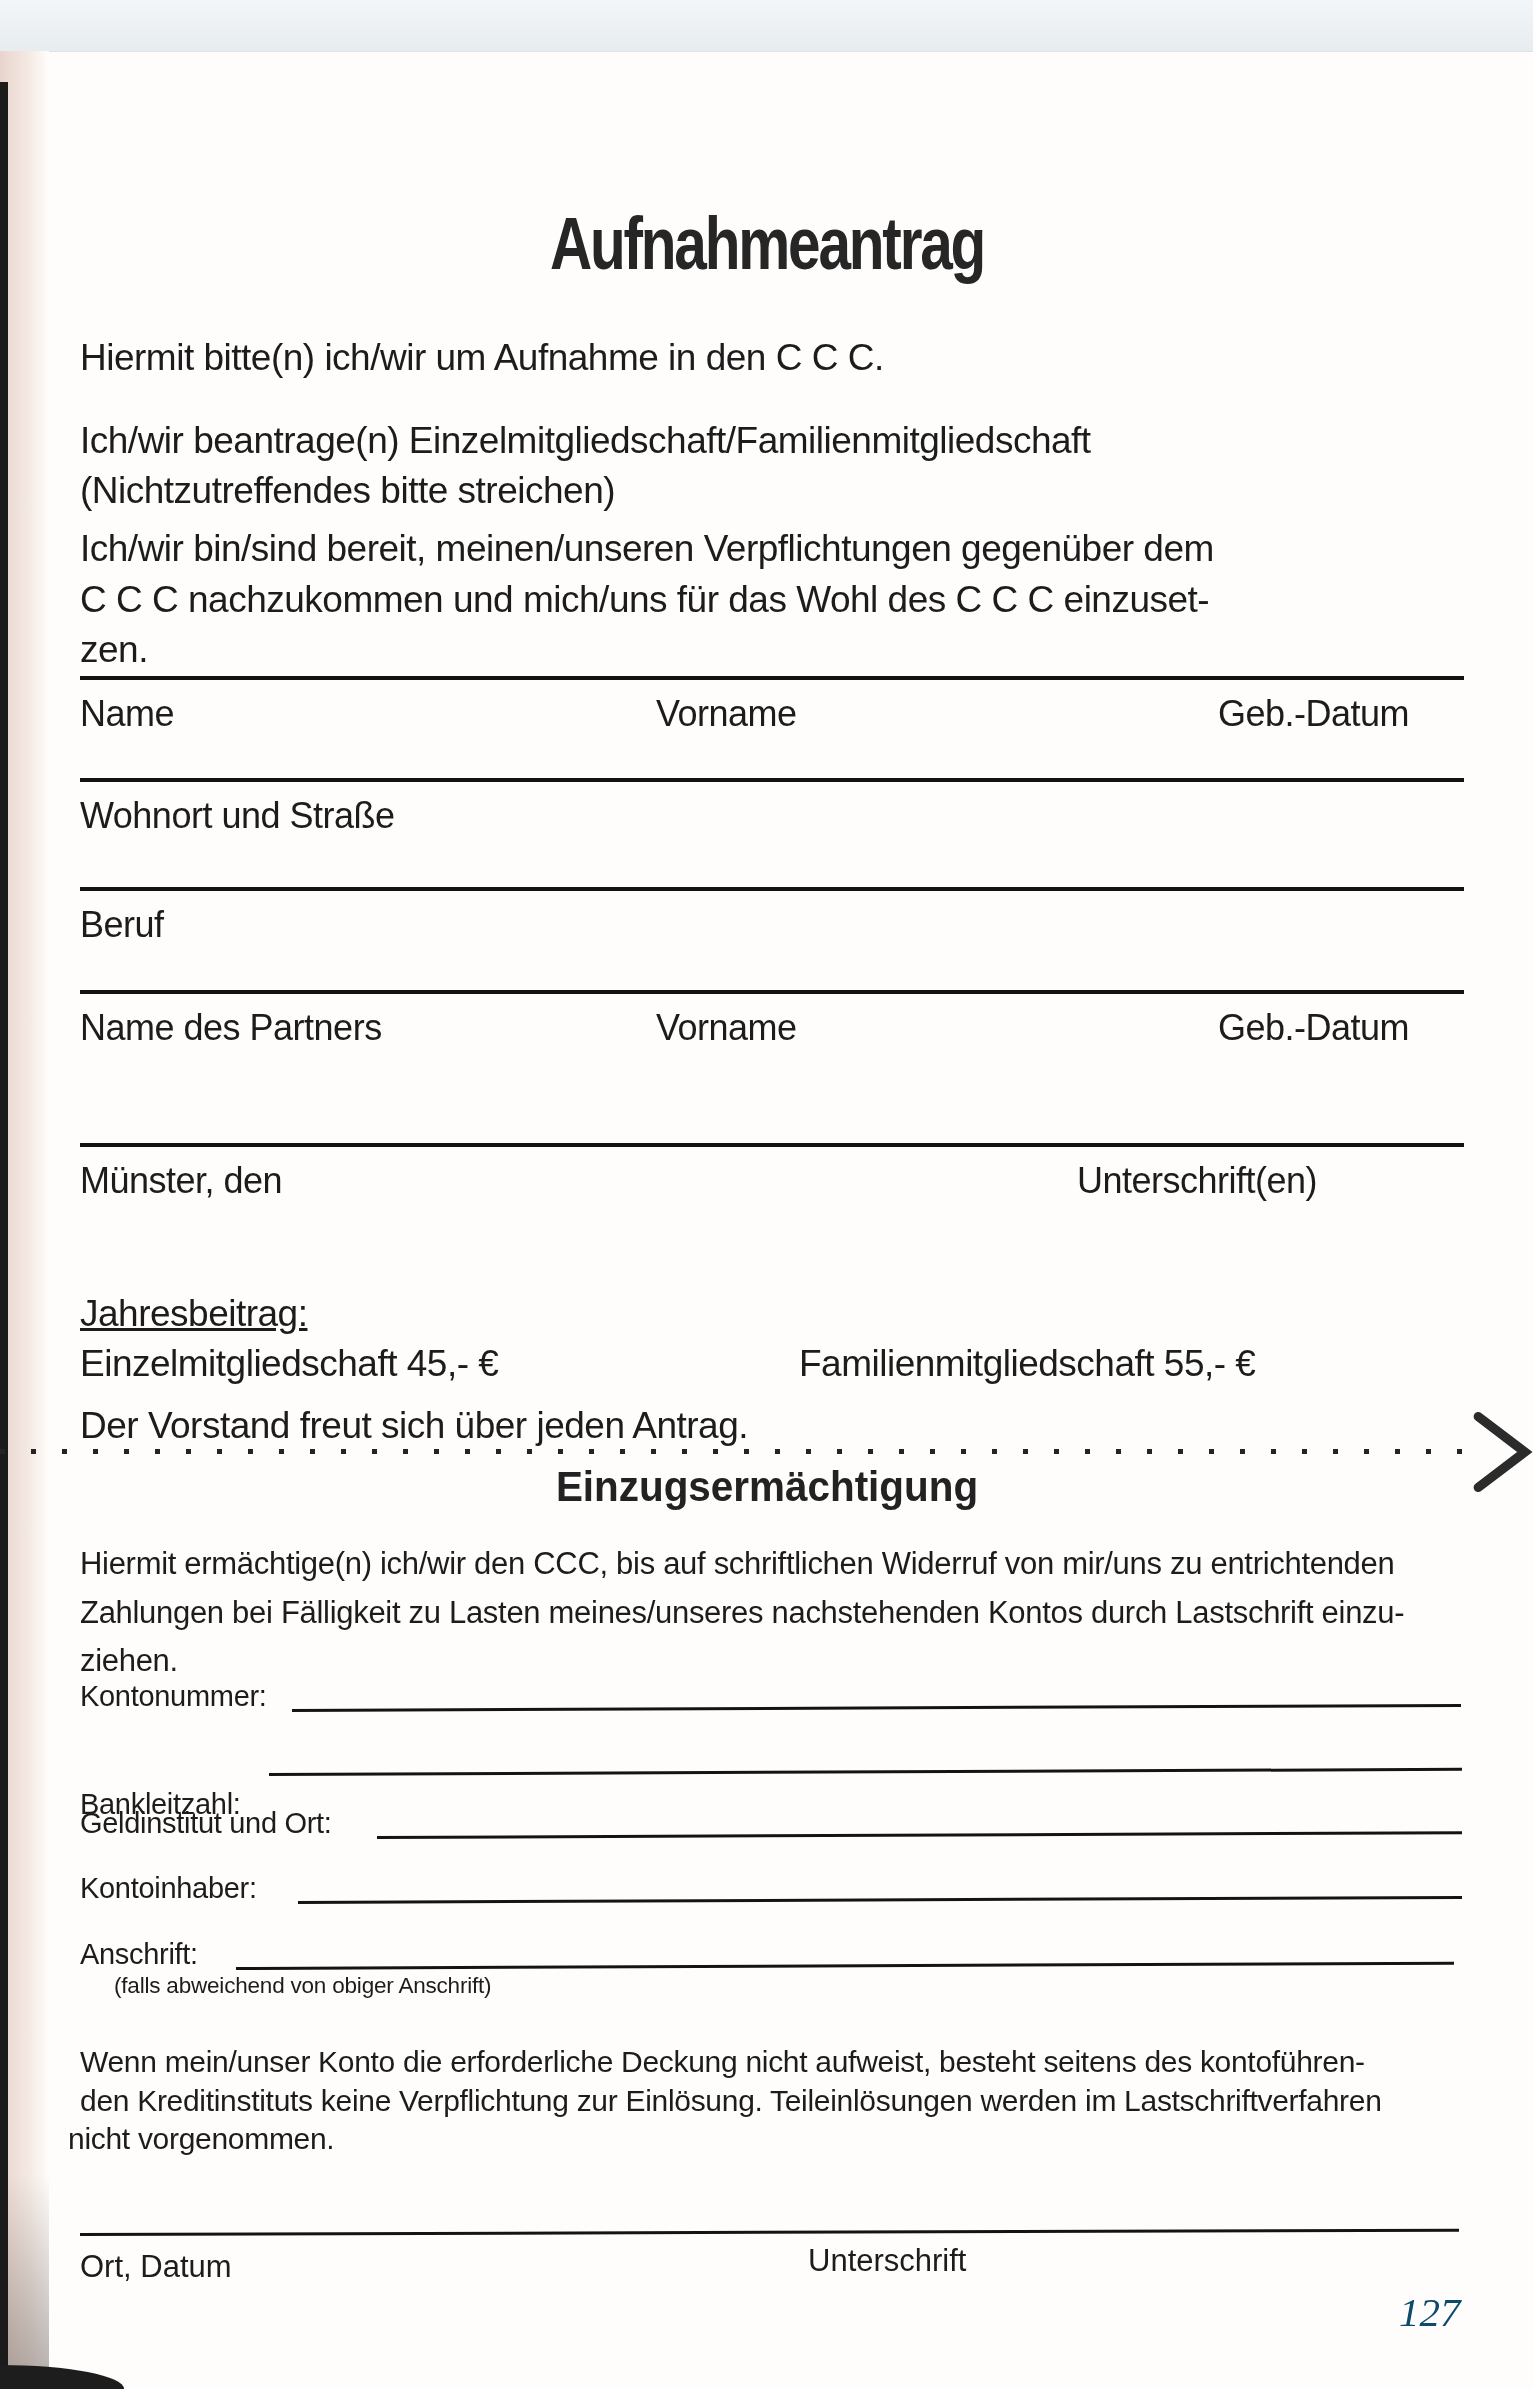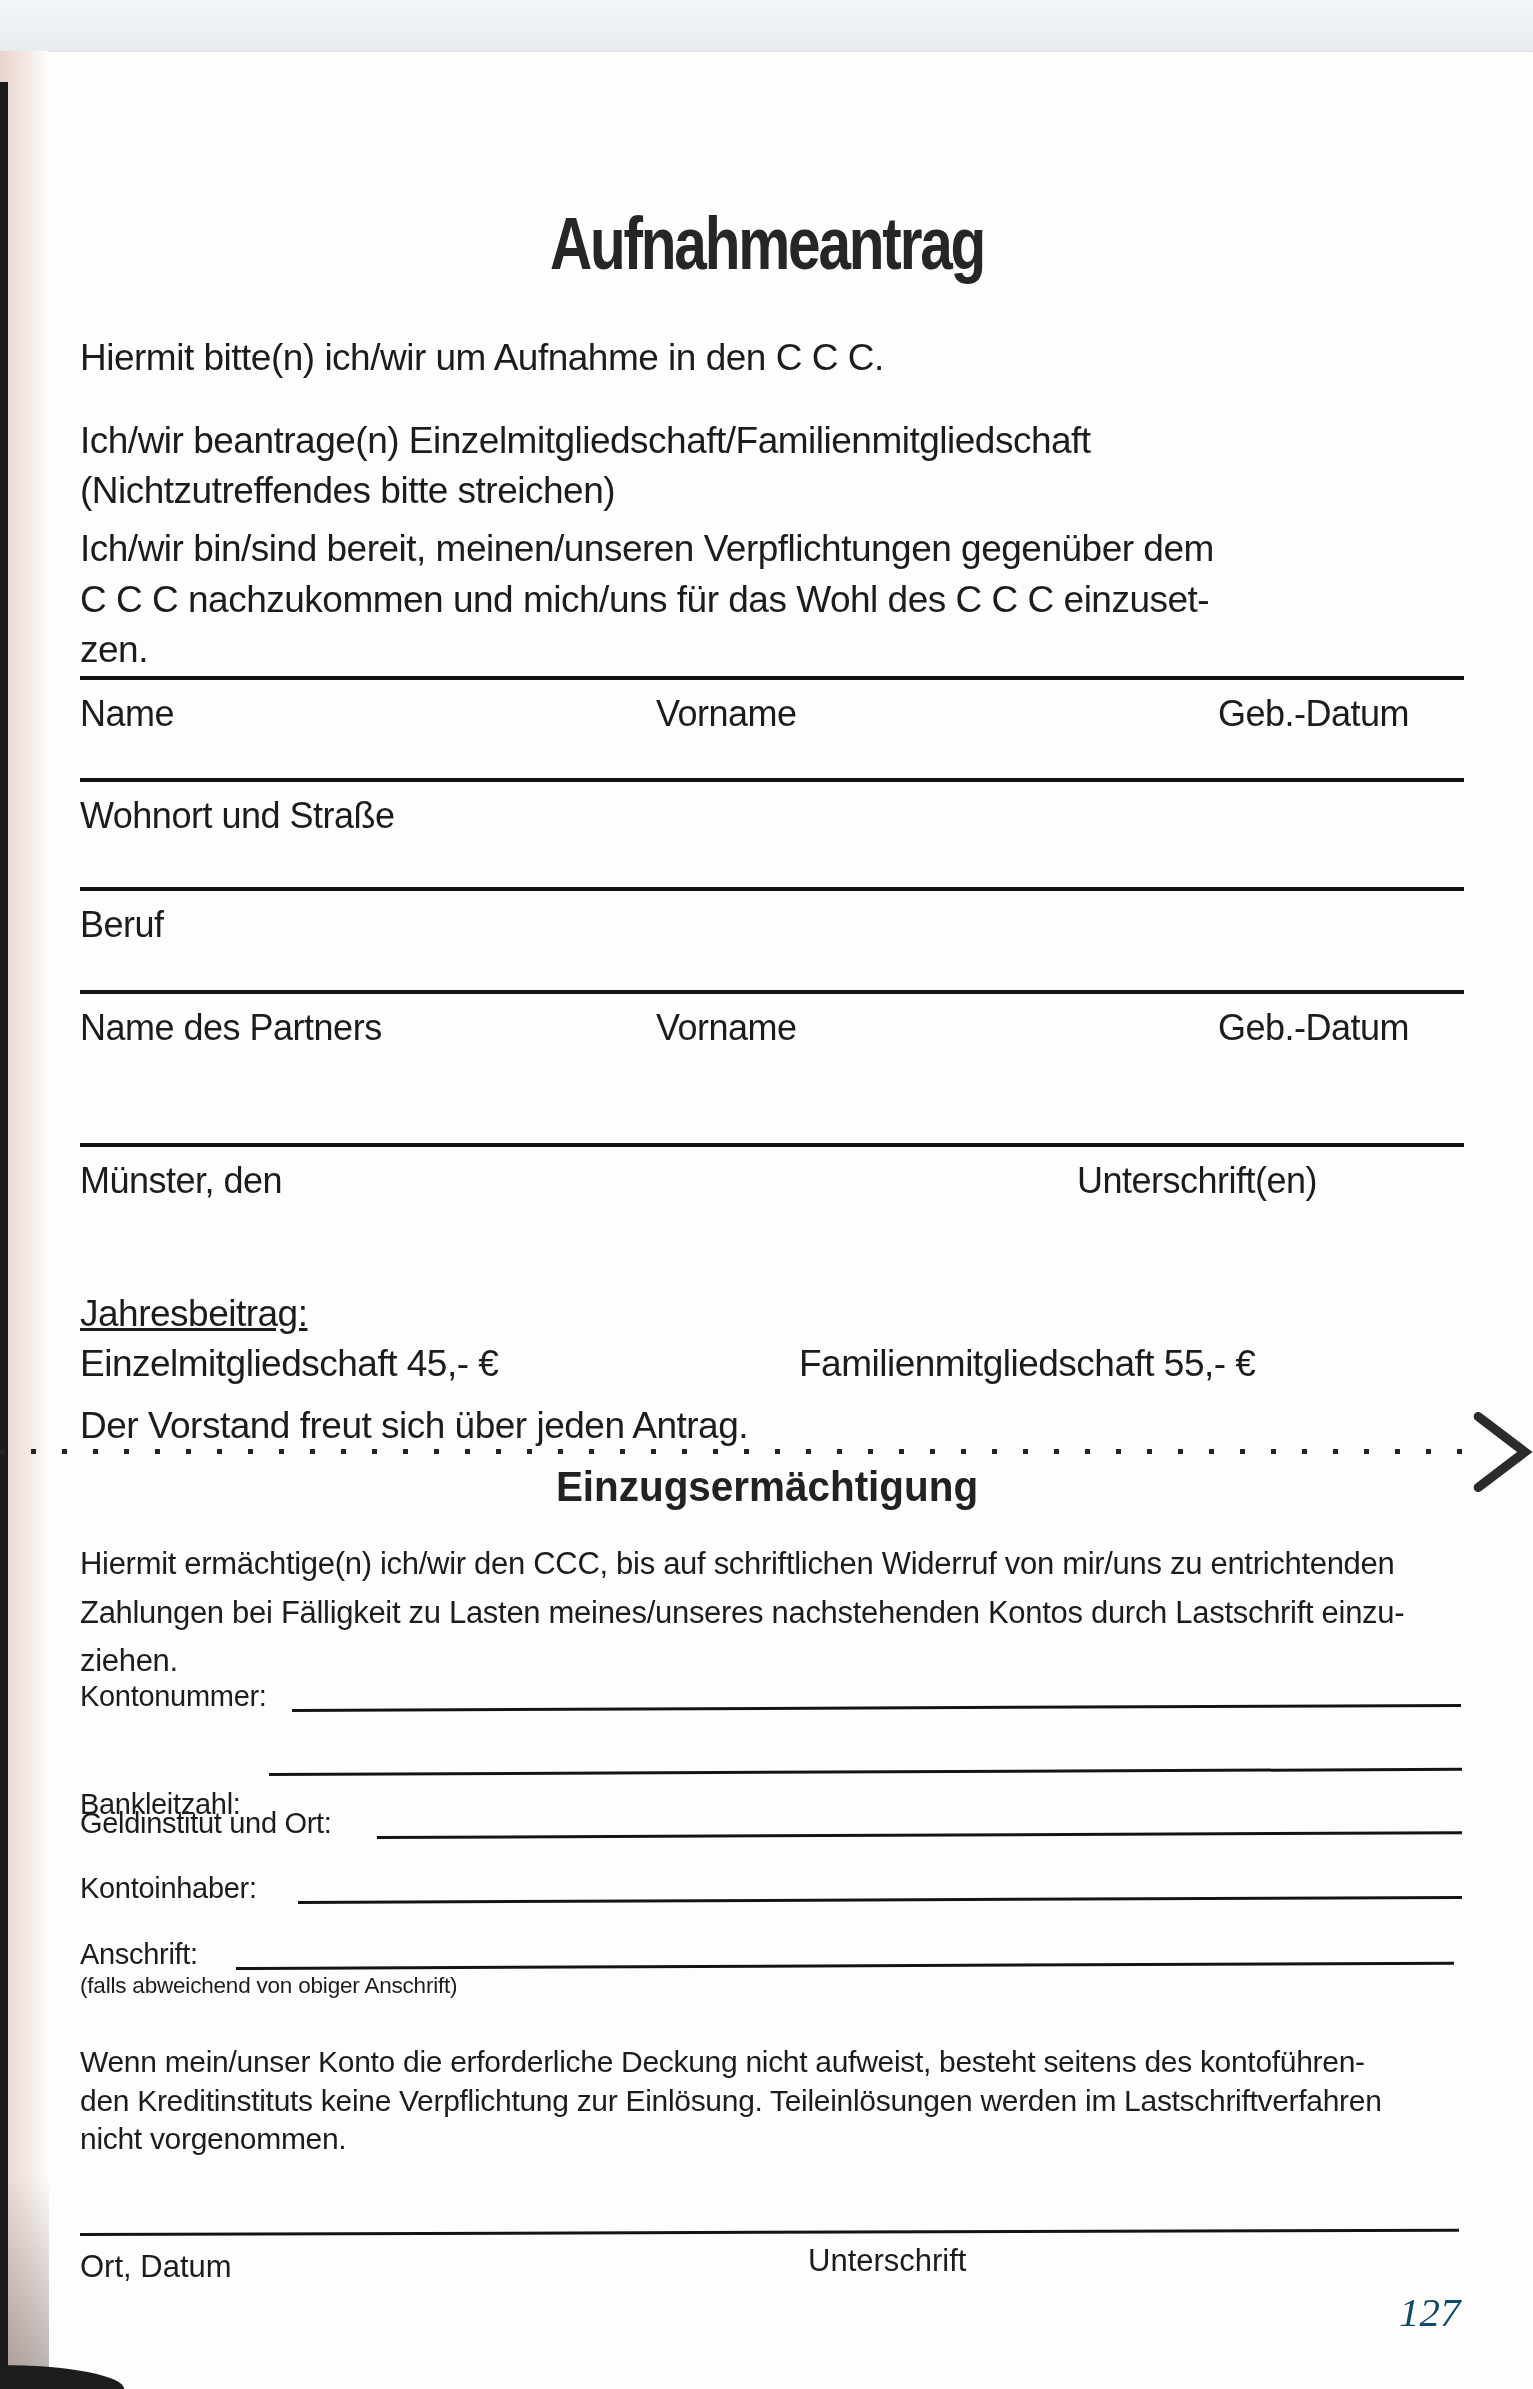--- a/index.html
+++ b/index.html
@@ -24,21 +24,21 @@
   
   .title{top:200px;left:50%;transform:translateX(-50%) scaleX(0.78);
     transform-origin:center top;font-size:75px;font-weight:bold;
     letter-spacing:-2.8px;color:#262626;margin:0;}
   .body-lg{font-size:37px;letter-spacing:-0.5px;margin-top:28px;}
   .label-lg{font-size:36px;letter-spacing:-0.5px;}
   .h2{top:1462px;left:50%;transform:translateX(-50%) scaleX(0.94);
     font-size:43px;font-weight:bold;color:#222;margin:0;}
   .body-md{font-size:31px;letter-spacing:-0.3px;}
   .label-md{font-size:29px;letter-spacing:-0.3px;}
-  .hint-sm{font-size:22.5px;letter-spacing:-0.2px;}
+  .hint-sm{font-size:22.5px;letter-spacing:-0.2px;margin-left:34px;}
   .sig-label{font-size:31px;}
   .pageno{font-family:"Liberation Serif", serif;font-style:italic;
     font-size:41px;color:#0c4a6e;}
   
   .rule{height:3.7px;background:#121212;}
   .fill-line{height:2.8px;background:#141414;transform:rotate(-0.25deg);
     transform-origin:left center;}
   .sig-rule{height:2.8px;background:#141414;transform:rotate(-0.18deg);
     transform-origin:left center;}
   .dotted{left:0;top:1449px;width:1484px;height:4.7px;
@@ -108,20 +108,20 @@
 
 <div class="abs label-md" style="left:80px;top:1872px;">Kontoinhaber:</div>
 <div class="abs fill-line" style="left:298px;top:1901px;width:1164px;"></div>
 
 <div class="abs label-md" style="left:80px;top:1938px;">Anschrift:</div>
 <div class="abs fill-line" style="left:236px;top:1967px;width:1218px;"></div>
 <div class="abs hint-sm" style="left:80px;top:1973px;">(falls abweichend von obiger Anschrift)</div>
 
 <div class="abs label-md" style="left:80px;top:2045px;font-size:30px;">Wenn mein/unser Konto die erforderliche Deckung nicht aufweist, besteht seitens des kontoführen-</div>
 <div class="abs label-md" style="left:80px;top:2084px;font-size:30px;">den Kreditinstituts keine Verpflichtung zur Einlösung. Teileinlösungen werden im Lastschriftverfahren</div>
-<div class="abs label-md" style="left:80px;top:2122px;font-size:30px;text-align:center;">nicht vorgenommen.</div>
+<div class="abs label-md" style="left:68px;top:2122px;font-size:30px;text-align:center;">nicht vorgenommen.</div>
 
 <div class="abs sig-rule" style="left:80px;top:2233px;width:1379px;"></div>
 <div class="abs sig-label" style="left:80px;top:2249px;">Ort, Datum</div>
 <div class="abs sig-label" style="left:808px;top:2243px;">Unterschrift</div>
 
 <div class="abs pageno" style="left:1399px;top:2288px;">127</div>
 
 
 </body></html>

